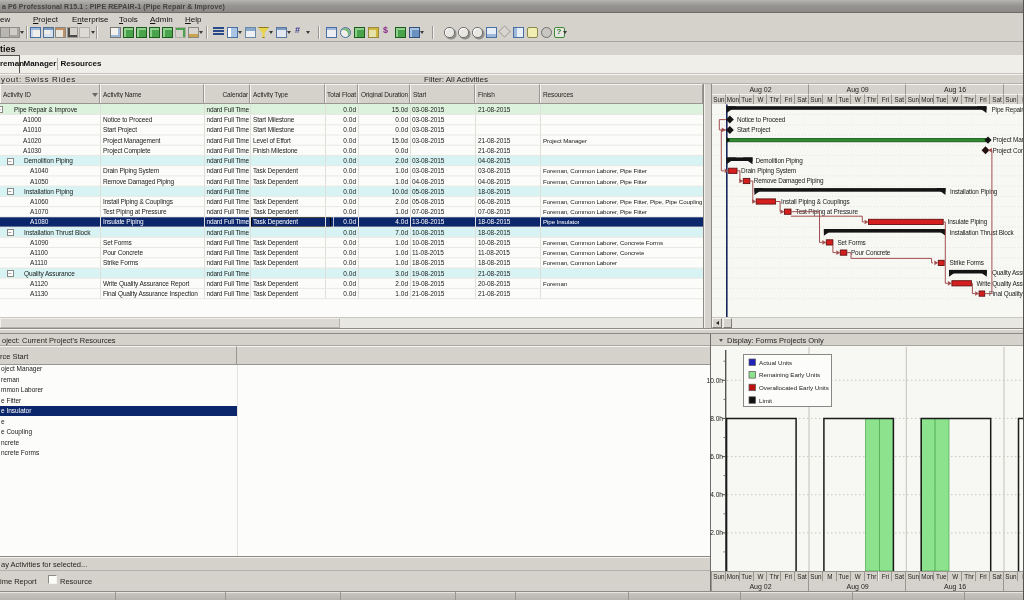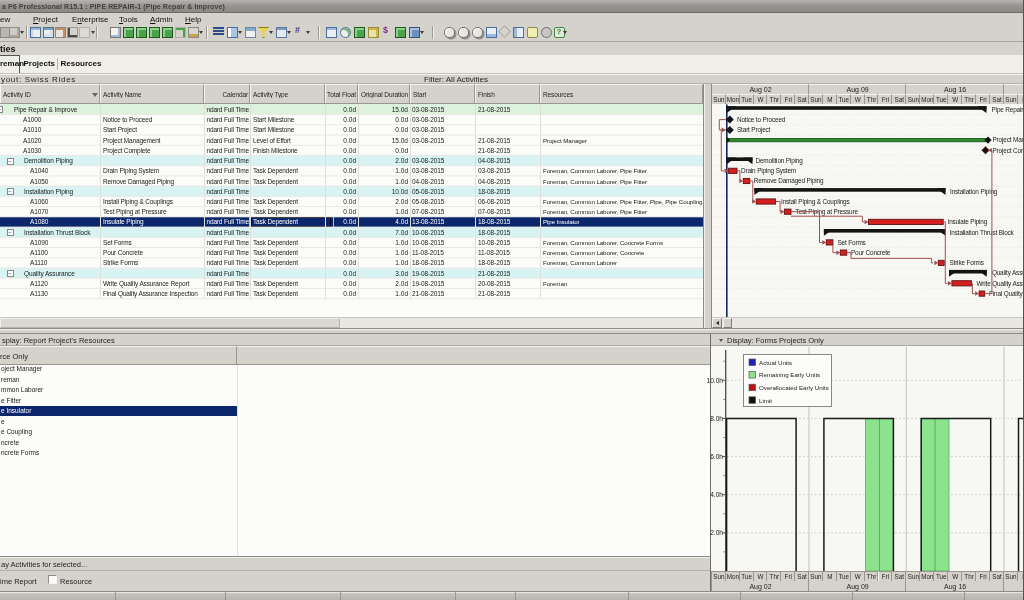--- a/index.html
+++ b/index.html
@@ -64,21 +64,21 @@
 <div style="position:absolute;left:25.5px;top:26px;width:2px;height:13px;border-left:1px solid #9a9894;border-right:1px solid #f2f1ee;"></div>
 <div style="position:absolute;left:96px;top:26px;width:2px;height:13px;border-left:1px solid #9a9894;border-right:1px solid #f2f1ee;"></div>
 <div style="position:absolute;left:205.5px;top:26px;width:2px;height:13px;border-left:1px solid #9a9894;border-right:1px solid #f2f1ee;"></div>
 <div style="position:absolute;left:318px;top:26px;width:2px;height:13px;border-left:1px solid #9a9894;border-right:1px solid #f2f1ee;"></div>
 <div style="position:absolute;left:432px;top:26px;width:2px;height:13px;border-left:1px solid #9a9894;border-right:1px solid #f2f1ee;"></div>
 <div style="position:absolute;left:0;top:42px;width:1024px;height:13px;background:#d5d2cb;"></div>
 <div style="position:absolute;left:0px;top:44px;font-size:9px;color:#111;font-weight:bold;white-space:nowrap;">ties</div>
 <div style="position:absolute;left:0;top:55px;width:1024px;height:19px;background:#efeee9;border-bottom:1px solid #c6c4be;"></div>
 <div style="position:absolute;left:0;top:55px;width:20px;height:18px;background:#efeee9;border-right:1.5px solid #55534f;border-top:1px solid #55534f;"></div>
 <div style="position:absolute;left:0px;top:58.5px;font-size:8px;color:#111;font-weight:bold;white-space:nowrap;">reman</div>
-<div style="position:absolute;left:23.5px;top:58.5px;font-size:8px;color:#111;font-weight:bold;white-space:nowrap;">Projects</div>
+<div style="position:absolute;left:23.5px;top:58.5px;font-size:8px;color:#111;font-weight:bold;white-space:nowrap;">Manager</div>
 <div style="position:absolute;left:56.5px;top:58px;width:1px;height:12px;background:#b4b2ac;"></div>
 <div style="position:absolute;left:60.5px;top:58.5px;font-size:8px;color:#111;font-weight:bold;white-space:nowrap;">Resources</div>
 <div style="position:absolute;left:0;top:74px;width:1024px;height:10px;background:#d5d2cb;border-top:1px solid #f4f3f0;border-bottom:1px solid #b3b1ab;"></div>
 <div style="position:absolute;left:1px;top:75px;font-size:8px;color:#26241f;white-space:nowrap;letter-spacing:0.7px;">yout: Swiss Rides</div>
 <div style="position:absolute;left:424px;top:75px;font-size:8px;color:#26241f;white-space:nowrap;">Filter: All Activities</div>
 <div style="position:absolute;left:0px;top:84px;width:100px;height:20px;background:#d5d2cb;border-right:1px solid #98968f;border-bottom:1px solid #98968f;border-top:1px solid #f4f3f0;box-shadow:inset 1px 0 0 #f4f3f0;"></div>
 <div style="position:absolute;left:3px;top:90.5px;font-size:6.5px;color:#26241f;white-space:nowrap;max-width:96px;overflow:hidden;letter-spacing:-0.1px;">Activity ID</div>
 <div style="position:absolute;left:100px;top:84px;width:104px;height:20px;background:#d5d2cb;border-right:1px solid #98968f;border-bottom:1px solid #98968f;border-top:1px solid #f4f3f0;box-shadow:inset 1px 0 0 #f4f3f0;"></div>
 <div style="position:absolute;left:103px;top:90.5px;font-size:6.5px;color:#26241f;white-space:nowrap;max-width:100px;overflow:hidden;letter-spacing:-0.1px;">Activity Name</div>
 <div style="position:absolute;left:204px;top:84px;width:46px;height:20px;background:#d5d2cb;border-right:1px solid #98968f;border-bottom:1px solid #98968f;border-top:1px solid #f4f3f0;box-shadow:inset 1px 0 0 #f4f3f0;"></div>
@@ -451,24 +451,24 @@
     </svg>
 <div style="position:absolute;left:712px;top:317px;width:312px;height:11px;background:#e9e7e2;border-top:1px solid #c9c7c2;"></div>
 <div style="position:absolute;left:712px;top:317.5px;width:10px;height:10px;background:#d5d2cb;border:1px solid;border-color:#f4f3f0 #7e7c78 #7e7c78 #f4f3f0;"></div>
 <div style="position:absolute;left:715.5px;top:320.5px;width:0;height:0;border-top:2.5px solid transparent;border-bottom:2.5px solid transparent;border-right:3.5px solid #222;"></div>
 <div style="position:absolute;left:723px;top:317.5px;width:9px;height:10px;background:#d5d2cb;border:1px solid;border-color:#f4f3f0 #7e7c78 #7e7c78 #f4f3f0;"></div>
 <div style="position:absolute;left:0;top:317px;width:703px;height:11px;background:#e9e7e2;border-top:1px solid #c9c7c2;"></div>
 <div style="position:absolute;left:0;top:317.5px;width:340px;height:10px;background:#dbd8d2;border:1px solid;border-color:#f0efec #b5b3ae #b5b3ae #f0efec;"></div>
 <div style="position:absolute;left:0;top:328px;width:1024px;height:6px;background:#d5d2cb;border-top:1px solid #8d8b86;border-bottom:1px solid #8d8b86;box-shadow:inset 0 1px 0 #f2f1ee;"></div>
 <div style="position:absolute;left:0;top:334px;width:710px;height:257px;background:#f2f1ed;"></div>
 <div style="position:absolute;left:0;top:334px;width:710px;height:12px;background:#d5d2cb;border-bottom:1px solid #a8a6a1;"></div>
-<div style="position:absolute;left:2px;top:336px;font-size:7.5px;color:#26241f;white-space:nowrap;">splay: Report Project's Resources</div>
+<div style="position:absolute;left:2px;top:336px;font-size:7.5px;color:#26241f;white-space:nowrap;">oject: Current Project's Resources</div>
 <div style="position:absolute;left:0;top:346px;width:237px;height:19px;background:#d5d2cb;border-right:1px solid #98968f;border-bottom:1px solid #98968f;border-top:1px solid #f4f3f0;"></div>
 <div style="position:absolute;left:237px;top:346px;width:473px;height:19px;background:#d5d2cb;border-bottom:1px solid #98968f;border-top:1px solid #f4f3f0;"></div>
-<div style="position:absolute;left:0px;top:352px;font-size:7.5px;color:#26241f;white-space:nowrap;">rce Only</div>
+<div style="position:absolute;left:0px;top:352px;font-size:7.5px;color:#26241f;white-space:nowrap;">rce Start</div>
 <div style="position:absolute;left:0;top:365px;width:710px;height:191px;background:#fcfcfa;"></div>
 <div style="position:absolute;left:237px;top:365px;width:1px;height:191px;background:#e4e2dc;"></div>
 <div style="position:absolute;left:1px;top:365.3px;font-size:6.5px;color:#1a1a1a;white-space:nowrap;">oject Manager</div>
 <div style="position:absolute;left:1px;top:375.8px;font-size:6.5px;color:#1a1a1a;white-space:nowrap;">reman</div>
 <div style="position:absolute;left:1px;top:386.3px;font-size:6.5px;color:#1a1a1a;white-space:nowrap;">mmon Laborer</div>
 <div style="position:absolute;left:1px;top:396.8px;font-size:6.5px;color:#1a1a1a;white-space:nowrap;">e Fitter</div>
 <div style="position:absolute;left:0;top:405.5px;width:237px;height:10.5px;background:#0b266b;"></div>
 <div style="position:absolute;left:1px;top:407.3px;font-size:6.5px;color:#fff;white-space:nowrap;">e Insulator</div>
 <div style="position:absolute;left:1px;top:417.8px;font-size:6.5px;color:#1a1a1a;white-space:nowrap;">e</div>
 <div style="position:absolute;left:1px;top:428.3px;font-size:6.5px;color:#1a1a1a;white-space:nowrap;">e Coupling</div>

